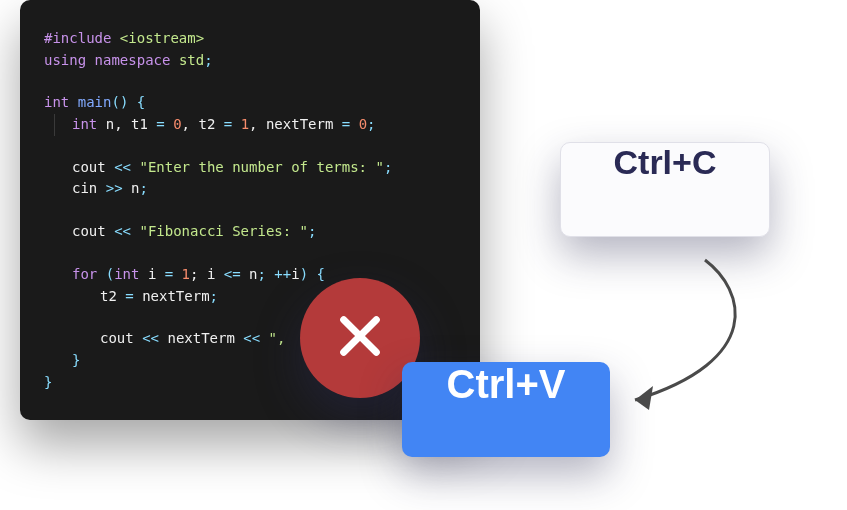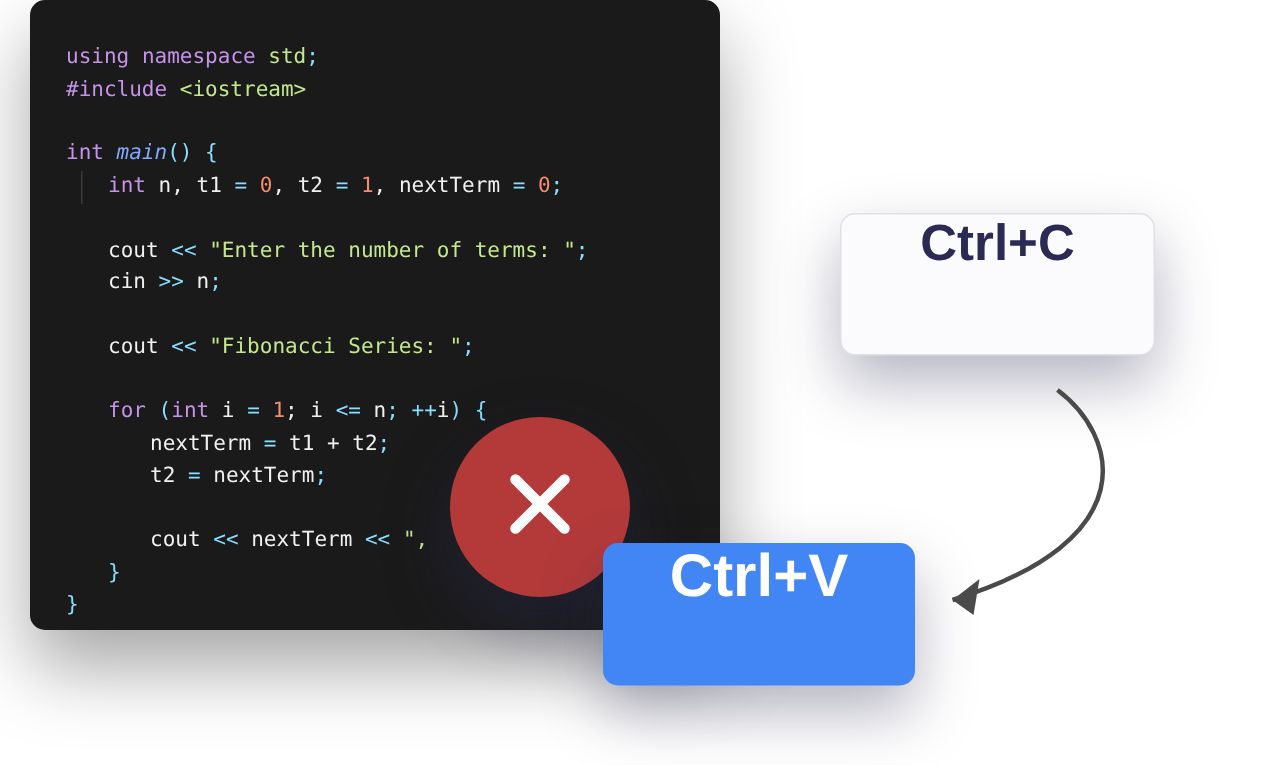--- a/index.html
+++ b/index.html
@@ -14,21 +14,21 @@
 .line { white-space:pre; }
 .i1 { padding-left:28px; }
 .i2 { padding-left:56px; }
 .kw { color:#c792ea; }
 .ty { color:#c792ea;text-align:right; }
 .id { color:#f0f0f0; }
 .op { color:#89ddff; }
 .num { color:#f78c6c; }
 .str { color:#c3e88d; }
 .pu { color:#89ddff; }
-.fn { color:#82aaff;font-style:italic; }
+.fn { color:#82aaff; }
 .ns { color:#c3e88d; }
 .blank { height:21px; }
 
 .guide { position:absolute; left:0; top:0; bottom:0; width:1px; background:#3a3a3a; }
 
 .cross-badge {
   position:absolute; left:300px; top:278px; width:120px; height:120px;
   background:#b43a3a; border-radius:50%;
   display:flex; align-items:center; justify-content:center;
   box-shadow:0 20px 45px rgba(42,42,80,0.45);
@@ -42,33 +42,32 @@
 }
 .card-copy { left:560px; top:142px; width:210px; height:95px; background:#fbfbfd; color:#2a2a55; font-size:34px; border:1px solid #e0e0e8; }
 .card-paste { left:402px; top:362px; width:208px; height:95px; background:#4285f4; color:#fff; font-size:40px; }
 
 .arrow { position:absolute; left:595px; top:250px; width:180px; height:170px; }
 </style>
 </head>
 <body>
 
 <div class="editor">
+  <div class="line"><span class="kw">#include</span><span class="ns"> &lt;iostream&gt;</span></div>
   <div class="line"><span class="kw">using</span><span class="kw"> namespace</span><span class="ns"> std</span><span class="pu">;</span></div>
-  <div class="line"><span class="kw">#include</span><span class="ns"> &lt;iostream&gt;</span></div>
   <div class="blank"></div>
   <div class="line"><span class="ty">int</span><span class="fn"> main</span><span class="pu">()</span><span class="pu"> {</span></div>
   <div class="line i1" style="position:relative"><span class="guide" style="left:10px"></span><span class="ty">int</span><span class="id"> n, t1 </span><span class="op">= </span><span class="num">0</span><span class="id">, t2 </span><span class="op">= </span><span class="num">1</span><span class="id">, nextTerm </span><span class="op">= </span><span class="num">0</span><span class="pu">;</span></div>
   <div class="blank"></div>
   <div class="line i1"><span class="id">cout </span><span class="op">&lt;&lt; </span><span class="str">"Enter the number of terms: "</span><span class="pu">;</span></div>
   <div class="line i1"><span class="id">cin </span><span class="op">&gt;&gt; </span><span class="id">n</span><span class="pu">;</span></div>
   <div class="blank"></div>
   <div class="line i1"><span class="id">cout </span><span class="op">&lt;&lt; </span><span class="str">"Fibonacci Series: "</span><span class="pu">;</span></div>
   <div class="blank"></div>
   <div class="line i1"><span class="kw">for</span><span class="pu"> (</span><span class="ty">int</span><span class="id"> i </span><span class="op">= </span><span class="num">1</span><span class="id">; i </span><span class="op">&lt;=</span><span class="id"> n</span><span class="pu">; </span><span class="op">++</span><span class="id">i</span><span class="pu">) {</span></div>
-  <div class="line i2"><span class="id">nextTerm </span><span class="op">= </span><span class="id">t1 + t2</span><span class="pu">;</span></div>
   <div class="line i2"><span class="id">t2 </span><span class="op">= </span><span class="id">nextTerm</span><span class="pu">;</span></div>
   <div class="blank"></div>
   <div class="line i2"><span class="id">cout </span><span class="op">&lt;&lt; </span><span class="id">nextTerm </span><span class="op">&lt;&lt; </span><span class="str">",</span></div>
   <div class="line i1"><span class="pu">}</span></div>
   <div class="line"><span class="pu">}</span></div>
 </div>
 
 <div class="cross-badge">
   <span>
     <svg viewBox="0 0 24 24" fill="none" stroke="#fff" stroke-width="3" stroke-linecap="round">

